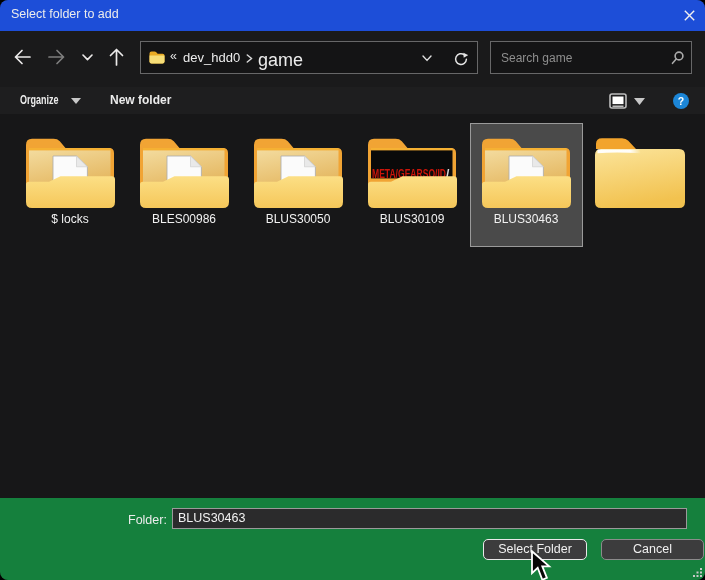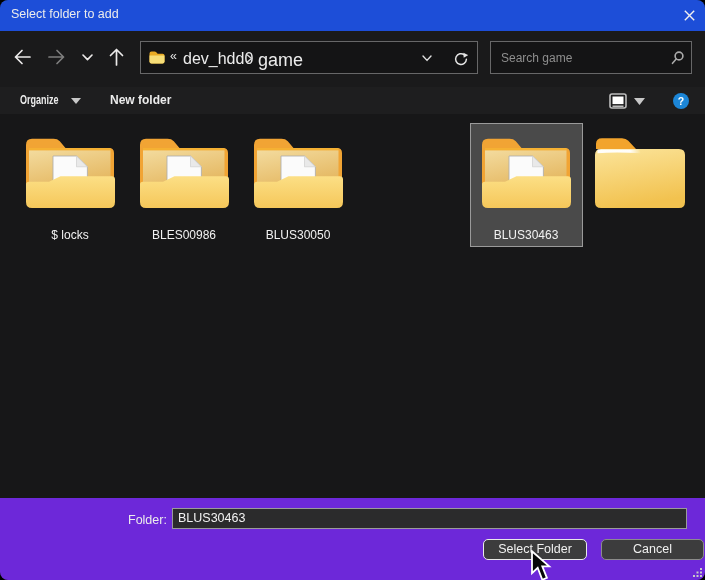--- a/index.html
+++ b/index.html
@@ -10,27 +10,27 @@
 
 #titlebar { left:0; top:0; width:705px; height:31px; background:#1d4ed8; }
 #title { left:11px; top:0; height:31px; line-height:28px; color:#ececec; font-size:12.5px; }
 
 #navbar { left:0; top:31px; width:705px; height:56px; background:#1a1a1b; }
 
 #cmdbar { left:0; top:87px; width:705px; height:27px; background:#1e1e1f; color:#ececec; font-size:12px;font-weight:bold; }
 
 #files { left:0; top:114px; width:705px; height:384px; background:#171718; }
 
-#footer { left:0; top:498px; width:705px; height:82px; background:#6d28d9; color:#ececec; font-size:12.5px; }
+#footer { left:0; top:498px; width:705px; height:82px; background:#15803d; color:#ececec; font-size:12.5px; }
 .addr { top:10px; height:33px; border:1px solid #676768; background:#141415; }
 #addrbar { left:140px; width:338px; }
 #searchbox { left:490px; width:202px; }
 .itm { width:114px; top:9px; height:124px; text-align:center; }
 .itm svg.fico { margin-top:14px; }
-.lbl { margin-top:16px; line-height:15px; color:#f2f2f2; font-size:12px; }
+.lbl { line-height:15px; color:#f2f2f2; font-size:12px; }
 #sel { left:470px; top:9px; width:113px; height:124px; background:#4a4a4a; border:1px solid #9a9a9a; }
 .btn { top:41px; height:21px; border-radius:5px; background:#3c3c3d; color:#f0f0f0; font-size:12.5px; text-align:center; line-height:19px; }
 </style>
 </head>
 <body>
 <div id="dlg">
 
   <div id="titlebar" class="abs">
     <div id="title" class="abs">Select folder to add</div>
     <svg class="abs" style="left:684px;top:10px" width="11" height="11" viewBox="0 0 11 11">
@@ -55,21 +55,21 @@
     <svg class="abs" style="left:109px;top:17px" width="15" height="18" viewBox="0 0 15 18">
       <path d="M7.5,17 L7.5,1.5 M1.5,7.5 L7.5,1.5 L13.5,7.5" stroke="#eceaea" stroke-width="1.7" fill="none" stroke-linecap="round" stroke-linejoin="round"></path>
     </svg>
 
     <div id="addrbar" class="abs addr">
       <svg class="abs" style="left:8px;top:9px" width="16" height="13" viewBox="0 0 16 13">
         <path d="M0.5,2.5 Q0.5,0.5 2.5,0.5 L5.5,0.5 Q6.6,0.5 7.3,1.3 L8.6,2.8 L13.7,2.8 Q15.5,2.8 15.5,4.6 L15.5,10.5 Q15.5,12.5 13.5,12.5 L2.5,12.5 Q0.5,12.5 0.5,10.5 Z" fill="#e9ab25"></path>
         <path d="M0.5,4.4 L15.5,4.4 L15.5,10.5 Q15.5,12.5 13.5,12.5 L2.5,12.5 Q0.5,12.5 0.5,10.5 Z" fill="#f6de78"></path>
       </svg>
       <span class="abs" style="left:29px;top:7px;color:#e6e6e6;font-size:12.5px">«</span>
-      <span class="abs" style="left:42px;top:8px;color:#ececec;font-size:16px">dev_hdd0</span>
+      <span class="abs" style="left:42px;top:8px;color:#ececec;font-size:13px">dev_hdd0</span>
       <svg class="abs" style="left:105px;top:12px" width="7" height="9" viewBox="0 0 7 9">
         <path d="M1.3,1 L5.6,4.5 L1.3,8" stroke="#d8d8d8" stroke-width="1.5" fill="none" stroke-linecap="round" stroke-linejoin="round"></path>
       </svg>
       <span class="abs" style="left:117px;top:8px;color:#ececec;font-size:18px">game</span>
       <svg class="abs" style="left:281px;top:13px" width="10" height="7" viewBox="0 0 10 7">
         <path d="M1,1 L5,5.4 L9,1" stroke="#e0e0e0" stroke-width="1.4" fill="none" stroke-linecap="round" stroke-linejoin="round"></path>
       </svg>
       <svg class="abs" style="left:313px;top:10px" width="14" height="14" viewBox="0 0 14 14">
         <path d="M10.3,2.8 A5.4,5.4 0 1 0 12.4,7.3" stroke="#e4e4e4" stroke-width="1.5" fill="none" stroke-linecap="round"></path>
         <path d="M9.4,0.7 L14.1,3.1 L9.7,5.8 Z" fill="#e4e4e4"></path>
@@ -149,20 +149,31 @@
       <svg class="fico" width="90" height="71" viewBox="0 0 90 71">
         <path d="M1,8 Q1,1.8 7,1.8 L28.5,1.8 Q32.5,1.8 34.8,4.2 L40.5,11 L84,11 Q89,11 89,16 L89,62 L1,62 Z" fill="#f1a434"></path>
           <rect x="4" y="11" width="81.5" height="2.6" fill="#f5b133"></rect>
         <rect x="4" y="13.4" width="81.5" height="47" fill="url(#gin)"></rect>
         <path d="M28,19 L51.5,19 L62.4,29.8 L62.4,62 L28,62 Z" fill="#fbfbfb" stroke="#ababab" stroke-width="0.8"></path>
         <path d="M51.5,19 L51.5,29.8 L62.4,29.8 Z" fill="#e9e9e9" stroke="#cfcfcf" stroke-width="0.7"></path>
         <path d="M1,47.5 Q1,44.8 4,44.8 L24,44.8 L35.5,39.3 L86.8,39.3 Q90,39.3 90,42.5 L90,65 Q90,71 84,71 L7,71 Q1,71 1,65 Z" fill="url(#gfr)"></path>
       </svg>
       <div class="lbl">BLUS30050</div>
     </div>
+    <div class="abs itm" style="left:355px">
+      <svg class="fico" width="90" height="71" viewBox="0 0 90 71">
+        <path d="M1,8 Q1,1.8 7,1.8 L28.5,1.8 Q32.5,1.8 34.8,4.2 L40.5,11 L84,11 Q89,11 89,16 L89,62 L1,62 Z" fill="#f1a434"></path>
+          <rect x="4" y="11" width="81.5" height="2.6" fill="#f5b133"></rect>
+        <rect x="4" y="13.4" width="81.5" height="28" fill="#0a0a0a"></rect>
+        <text x="5" y="40.5" font-size="12" font-weight="bold" fill="#cc150a" font-family="Liberation Sans" textLength="74" lengthAdjust="spacingAndGlyphs">META/GEARSO/ID</text>
+        <text x="79" y="40.5" font-size="12" font-weight="bold" fill="#dcdcdc" font-family="Liberation Sans">/</text>
+        <path d="M1,47.5 Q1,44.8 4,44.8 L24,44.8 L35.5,39.3 L86.8,39.3 Q90,39.3 90,42.5 L90,65 Q90,71 84,71 L7,71 Q1,71 1,65 Z" fill="url(#gfr)"></path>
+      </svg>
+      <div class="lbl">BLUS30109</div>
+    </div>
     <div class="abs itm" style="left:469px">
       <svg class="fico" width="90" height="71" viewBox="0 0 90 71">
         <path d="M1,8 Q1,1.8 7,1.8 L28.5,1.8 Q32.5,1.8 34.8,4.2 L40.5,11 L84,11 Q89,11 89,16 L89,62 L1,62 Z" fill="#f1a434"></path>
           <rect x="4" y="11" width="81.5" height="2.6" fill="#f5b133"></rect>
         <rect x="4" y="13.4" width="81.5" height="47" fill="url(#gin)"></rect>
         <path d="M28,19 L51.5,19 L62.4,29.8 L62.4,62 L28,62 Z" fill="#fbfbfb" stroke="#ababab" stroke-width="0.8"></path>
         <path d="M51.5,19 L51.5,29.8 L62.4,29.8 Z" fill="#e9e9e9" stroke="#cfcfcf" stroke-width="0.7"></path>
         <path d="M1,47.5 Q1,44.8 4,44.8 L24,44.8 L35.5,39.3 L86.8,39.3 Q90,39.3 90,42.5 L90,65 Q90,71 84,71 L7,71 Q1,71 1,65 Z" fill="url(#gfr)"></path>
       </svg>
       <div class="lbl">BLUS30463</div>

